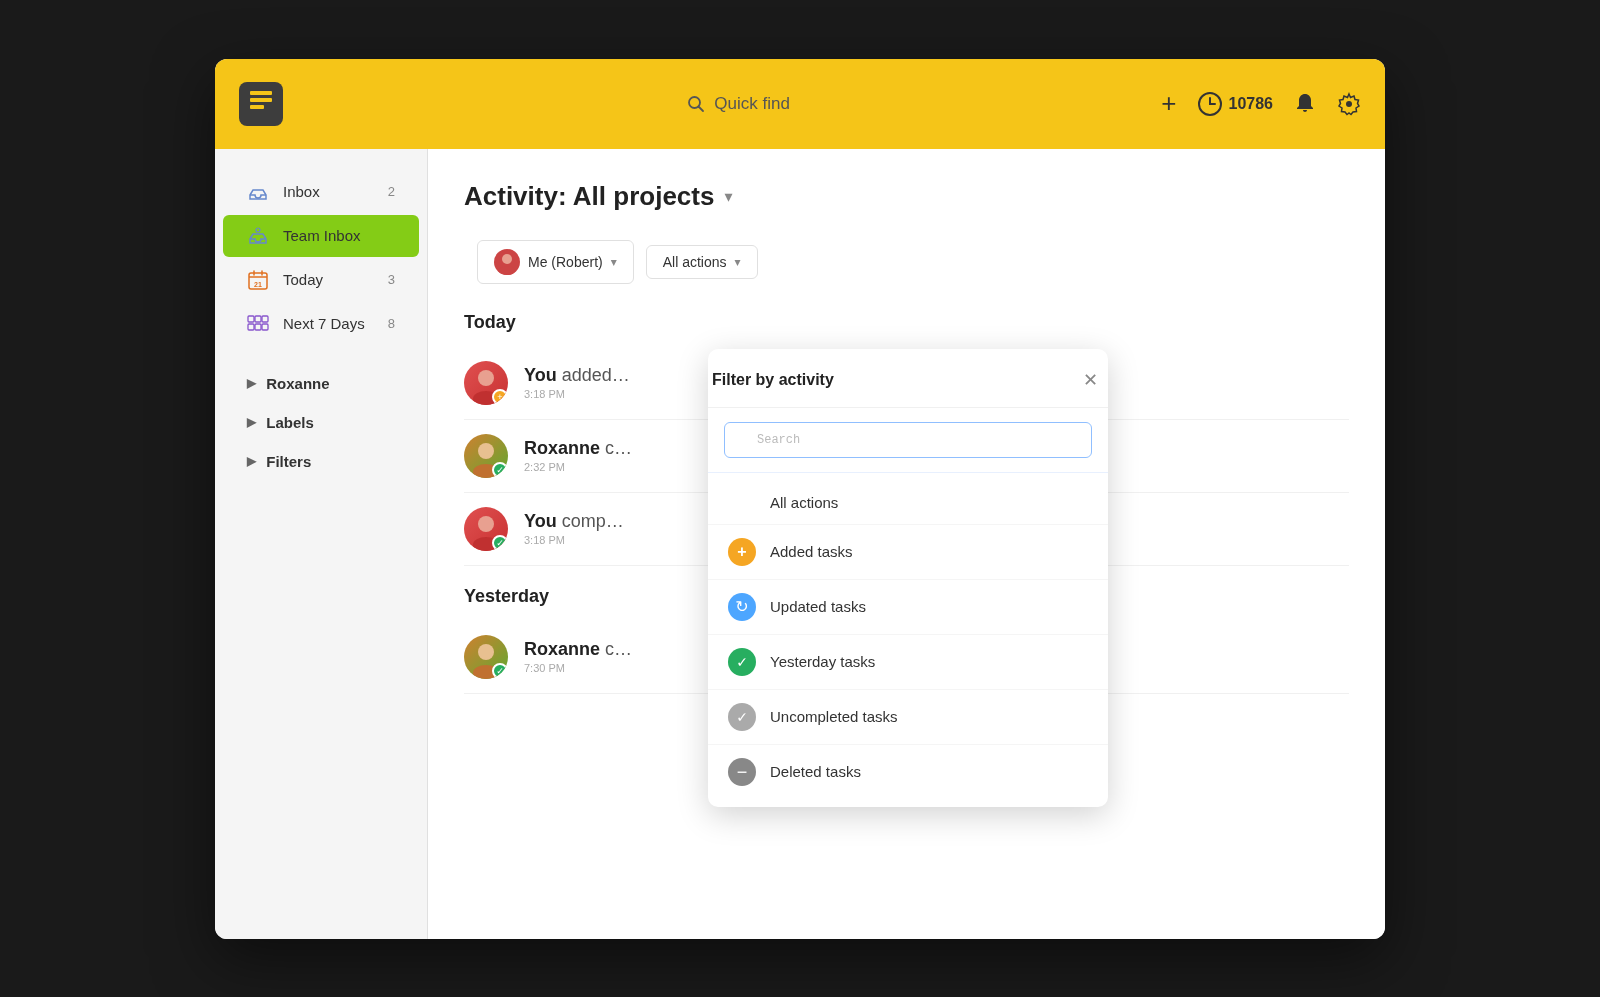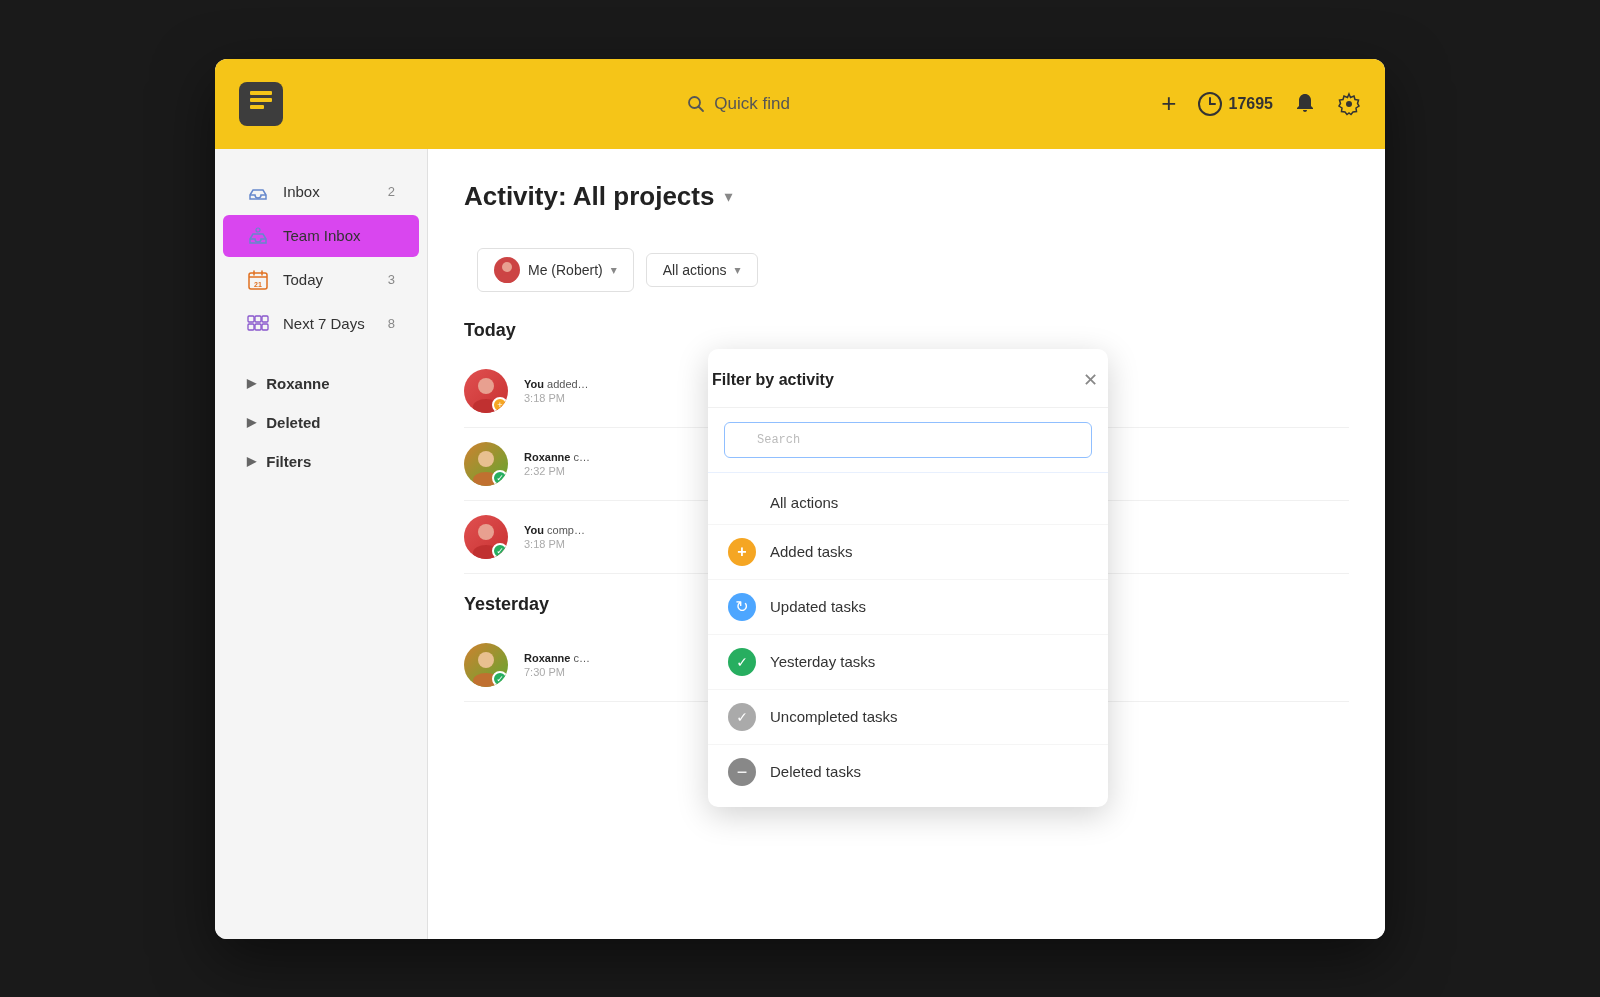--- a/index.html
+++ b/index.html
@@ -100,21 +100,21 @@
       display: flex;
       align-items: center;
       padding: 10px 24px;
       cursor: pointer;
       border-radius: 6px;
       margin: 2px 8px;
       gap: 14px;
       font-size: 15px;
       color: #333;
     }
-    .sidebar-item.active { background: #d946ef; }
+    .sidebar-item.active { background: #84cc16; }
     .sidebar-item-icon {
       width: 22px;
       height: 22px;
       display: flex;
       align-items: center;
       justify-content: center;
       flex-shrink: 0;
     }
     .sidebar-item-label { font-weight: 400; }
     .sidebar-badge {
@@ -141,21 +141,21 @@
       flex: 1;
       background: #fff;
       overflow-y: auto;
       padding: 32px 36px;
       position: relative;
     }
     .page-header {
       display: flex;
       align-items: center;
       gap: 10px;
-      margin-bottom: 36px;
+      margin-bottom: 28px;
     }
     .page-title {
       font-size: 26px;
       font-weight: 700;
       color: #222;
     }
     .page-title-chevron { font-size: 16px; color: #888; }
     .filter-row {
       display: flex;
       gap: 12px;
@@ -219,21 +219,21 @@
       width: 16px;
       height: 16px;
       border-radius: 50%;
       border: 2px solid #fff;
       display: flex;
       align-items: center;
       justify-content: center;
       font-size: 9px;
       color: #fff;
     }
-    .activity-text { font-size: 11px; color: #555; }
+    .activity-text { font-size: 18px; color: #555; }
     .activity-text strong { color: #222; }
     .activity-time { font-size: 11px; color: #aaa; margin-top: 2px; }
     
     .dropdown-overlay {
       position: absolute;
       top: 200px;
       left: 280px;
       width: 400px;
       background: #fff;
       border-radius: 10px;
@@ -342,21 +342,21 @@
       </div>
     </div>
 
     <div class="header-actions">
       <button class="header-btn" style="font-size:26px;font-weight:300;">+</button>
       <div class="karma-display">
         <svg width="26" height="26" viewBox="0 0 26 26">
           <circle cx="13" cy="13" r="11" stroke="#333" stroke-width="2" fill="none"></circle>
           <path d="M13 7 L13 13 L18 13" stroke="#333" stroke-width="2" stroke-linecap="round" fill="none"></path>
         </svg>
-        <span>17695</span>
+        <span>10786</span>
       </div>
       <button class="header-btn">
         <svg width="24" height="24" viewBox="0 0 24 24">
           <path d="M12 2 C8.7 2 6 4.7 6 8 L6 14 L4 16 L4 17 L20 17 L20 16 L18 14 L18 8 C18 4.7 15.3 2 12 2Z" fill="#333"></path>
           <path d="M10 18 C10 19.1 10.9 20 12 20 C13.1 20 14 19.1 14 18" fill="#333"></path>
         </svg>
       </button>
       <button class="header-btn">
         <svg width="24" height="24" viewBox="0 0 24 24">
           <circle cx="12" cy="12" r="3" fill="#333"></circle>
@@ -423,21 +423,21 @@
 
       <div style="height:16px;"></div>
 
       <div class="sidebar-section">
         <span class="chevron">▶</span>
         <span>Roxanne</span>
       </div>
 
       <div class="sidebar-section">
         <span class="chevron">▶</span>
-        <span>Deleted</span>
+        <span>Labels</span>
       </div>
 
       <div class="sidebar-section">
         <span class="chevron">▶</span>
         <span>Filters</span>
       </div>
 
     </div>
 
     <div class="content">

